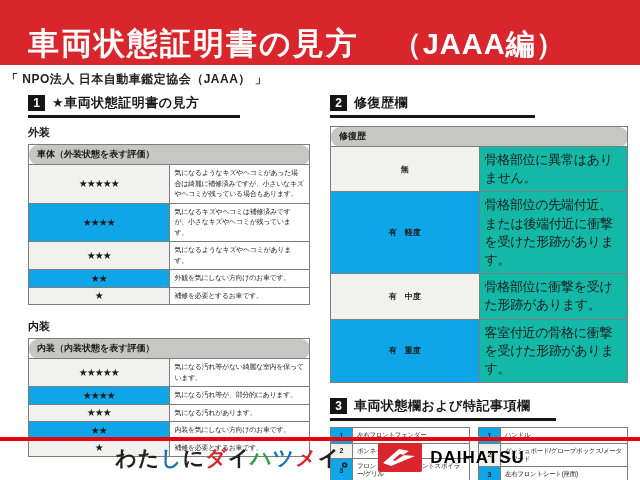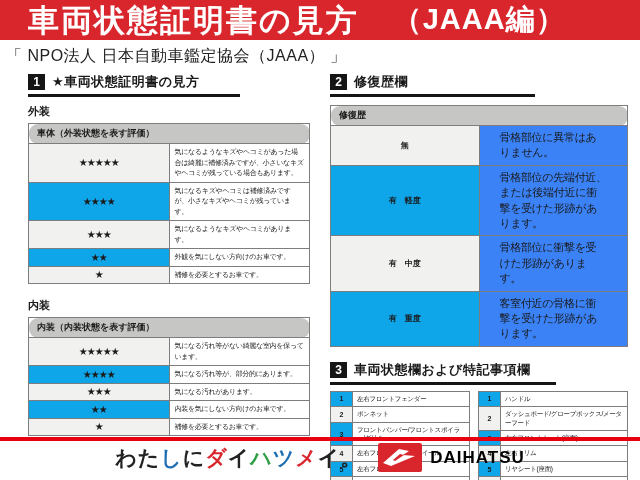--- a/index.html
+++ b/index.html
@@ -1,25 +1,25 @@
 <!DOCTYPE html>
 <html><head>
 <meta charset="utf-8">
 <style>
   * { margin:0; padding:0; box-sizing:border-box; }
   html,body { width:640px; height:480px; }
   body { font-family:"Liberation Sans","DejaVu Sans",sans-serif; background:#ffffff; color:#1a1a1a; }
   .page { position:relative; width:640px; height:480px; overflow:hidden; background:#fff; }
 
   
-  .banner { height:40px; background:#d9252c; color:#fff; display:flex; align-items:flex-start; padding-left:28px; }
+  .banner { height:65px; background:#d9252c; color:#fff; display:flex; align-items:flex-end; padding-left:28px; }
   .banner-title { font-size:31px; font-weight:bold; letter-spacing:2px; }
   .banner-edition { font-size:29px; font-weight:bold; margin-left:34px; letter-spacing:1px; }
 
-  .subtitle { font-size:16px; color:#222; padding:6px 0 2px 6px; letter-spacing:0.5px; }
+  .subtitle { font-size:12px; color:#222; padding:6px 0 2px 6px; letter-spacing:0.5px;font-weight:bold; }
 
   .content { display:flex; padding:4px 12px 0 28px; gap:20px; }
   .col-left { width:284px; }
   .col-right { width:298px; }
 
   
   .sec-head { display:flex; align-items:center; gap:7px; border-bottom:3px solid #151515; padding-bottom:3px; }
   .sec-num { background:#151515; color:#fff; min-width:17px; height:16px; display:flex; align-items:center; justify-content:center; font-size:12px; font-weight:bold; }
   .sec-title { font-weight:bold; font-size:13px; letter-spacing:0.5px; white-space:nowrap; }
   .w1 { width:212px; } .w2 { width:205px; } .w3 { width:226px; }
@@ -29,21 +29,21 @@
   table { border-collapse:collapse; width:100%; table-layout:fixed; }
   td,th { border:1px solid #7d7d7d; vertical-align:middle; }
   th.tbl-head { background:#c6c6c4; font-size:9px; font-weight:bold; text-align:left; padding:3px 8px;border-radius:9px; }
 
   .star-cell { width:62px; text-align:center; font-size:10px; letter-spacing:-1px; padding:2px 1px; white-space:nowrap; }
   .desc-cell { font-size:7px; letter-spacing:-0.3px; line-height:1.5; padding:3px 5px; background:#fff; }
   .shade-a { background:#f1f1ef; }
   .shade-b { background:#0ea5e9; }
 
   .rep-cell { width:48px; text-align:center; font-size:8px; font-weight:bold; padding:4px 1px; white-space:nowrap; }
-  .rep-desc { font-size:11px; letter-spacing:-0.3px; line-height:1.4; padding:4px 20px; background:#3b82f6; }
+  .rep-desc { font-size:13px; letter-spacing:-0.3px; line-height:1.4; padding:4px 5px; background:#14b8a6; }
 
   .parts-wrap { display:flex; gap:8px; margin-top:6px; align-items:flex-start; }
   .parts-left { width:140px; } .parts-right { width:150px; }
   .num-cell { width:22px; text-align:center; font-size:7px; font-weight:bold; padding:3px 0; }
   .part-cell { font-size:6.5px; letter-spacing:-0.3px; line-height:1.3; padding:3px 4px; background:#fff; }
 
   .redline { position:absolute; left:0; top:437px; width:640px; height:4px; background:#e60012; }
 
   .footer { position:absolute; left:0; top:443px; width:640px; display:flex; align-items:center; justify-content:center; gap:16px; }
   .slogan { font-size:21px; font-weight:bold; letter-spacing:1px;text-align:right; }

